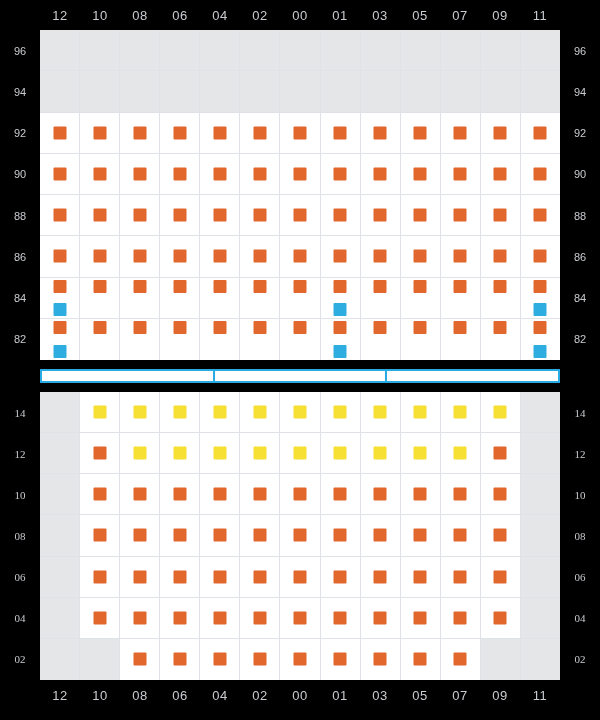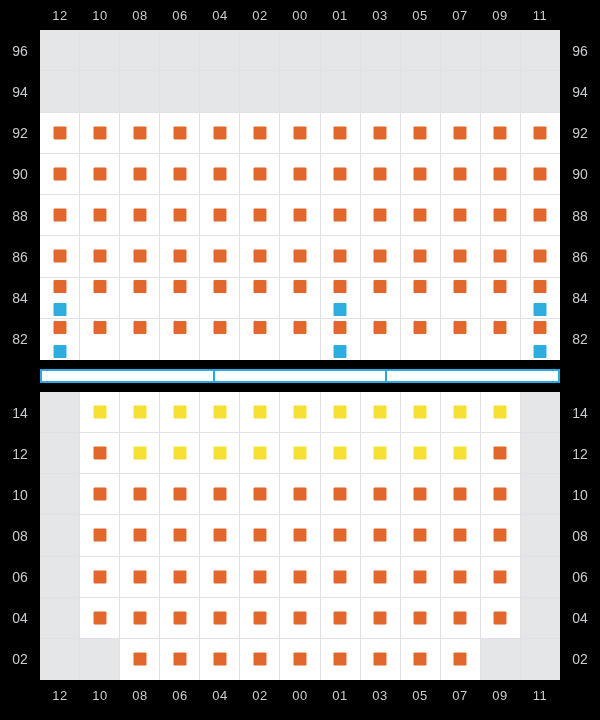--- a/index.html
+++ b/index.html
@@ -55,21 +55,21 @@
     width: 40px; flex: 0 0 40px;
     display: flex; flex-direction: column;
   }
   .row-labels.right { order: 3; }
   .row-label {
     flex: 1 1 0;
     display: flex;
     align-items: center;
     justify-content: center;
     color: #c9ccd0;
-    font-size: 14px;
+    font-size: 11px;
   }
   .matrix {
     flex: 1 1 auto;
     display: flex;
     flex-direction: column;
     background: #e4e6e8;
   }
   .m-row {
     flex: 1 1 0;
     display: flex;
@@ -452,21 +452,21 @@
     </div>
   </div>
 
   <div id="aisle" style="top:369px;">
       <div class="seg"></div>
       <div class="seg"></div>
       <div class="seg"></div>
     </div>
 
   <div class="grid-block" id="lower-block" style="top:392px; height:328px;">
-    <div class="grid-body" style="top:0; height:288px;">
+    <div class="grid-body" style="top:0; height:288px;font-family:Liberation Serif, serif;">
       <div class="row-labels left" id="lower-rows-left">
           <div class="row-label">14</div>
           <div class="row-label">12</div>
           <div class="row-label">10</div>
           <div class="row-label">08</div>
           <div class="row-label">06</div>
           <div class="row-label">04</div>
           <div class="row-label">02</div>
         </div>
       <div class="matrix" id="lower-matrix">

